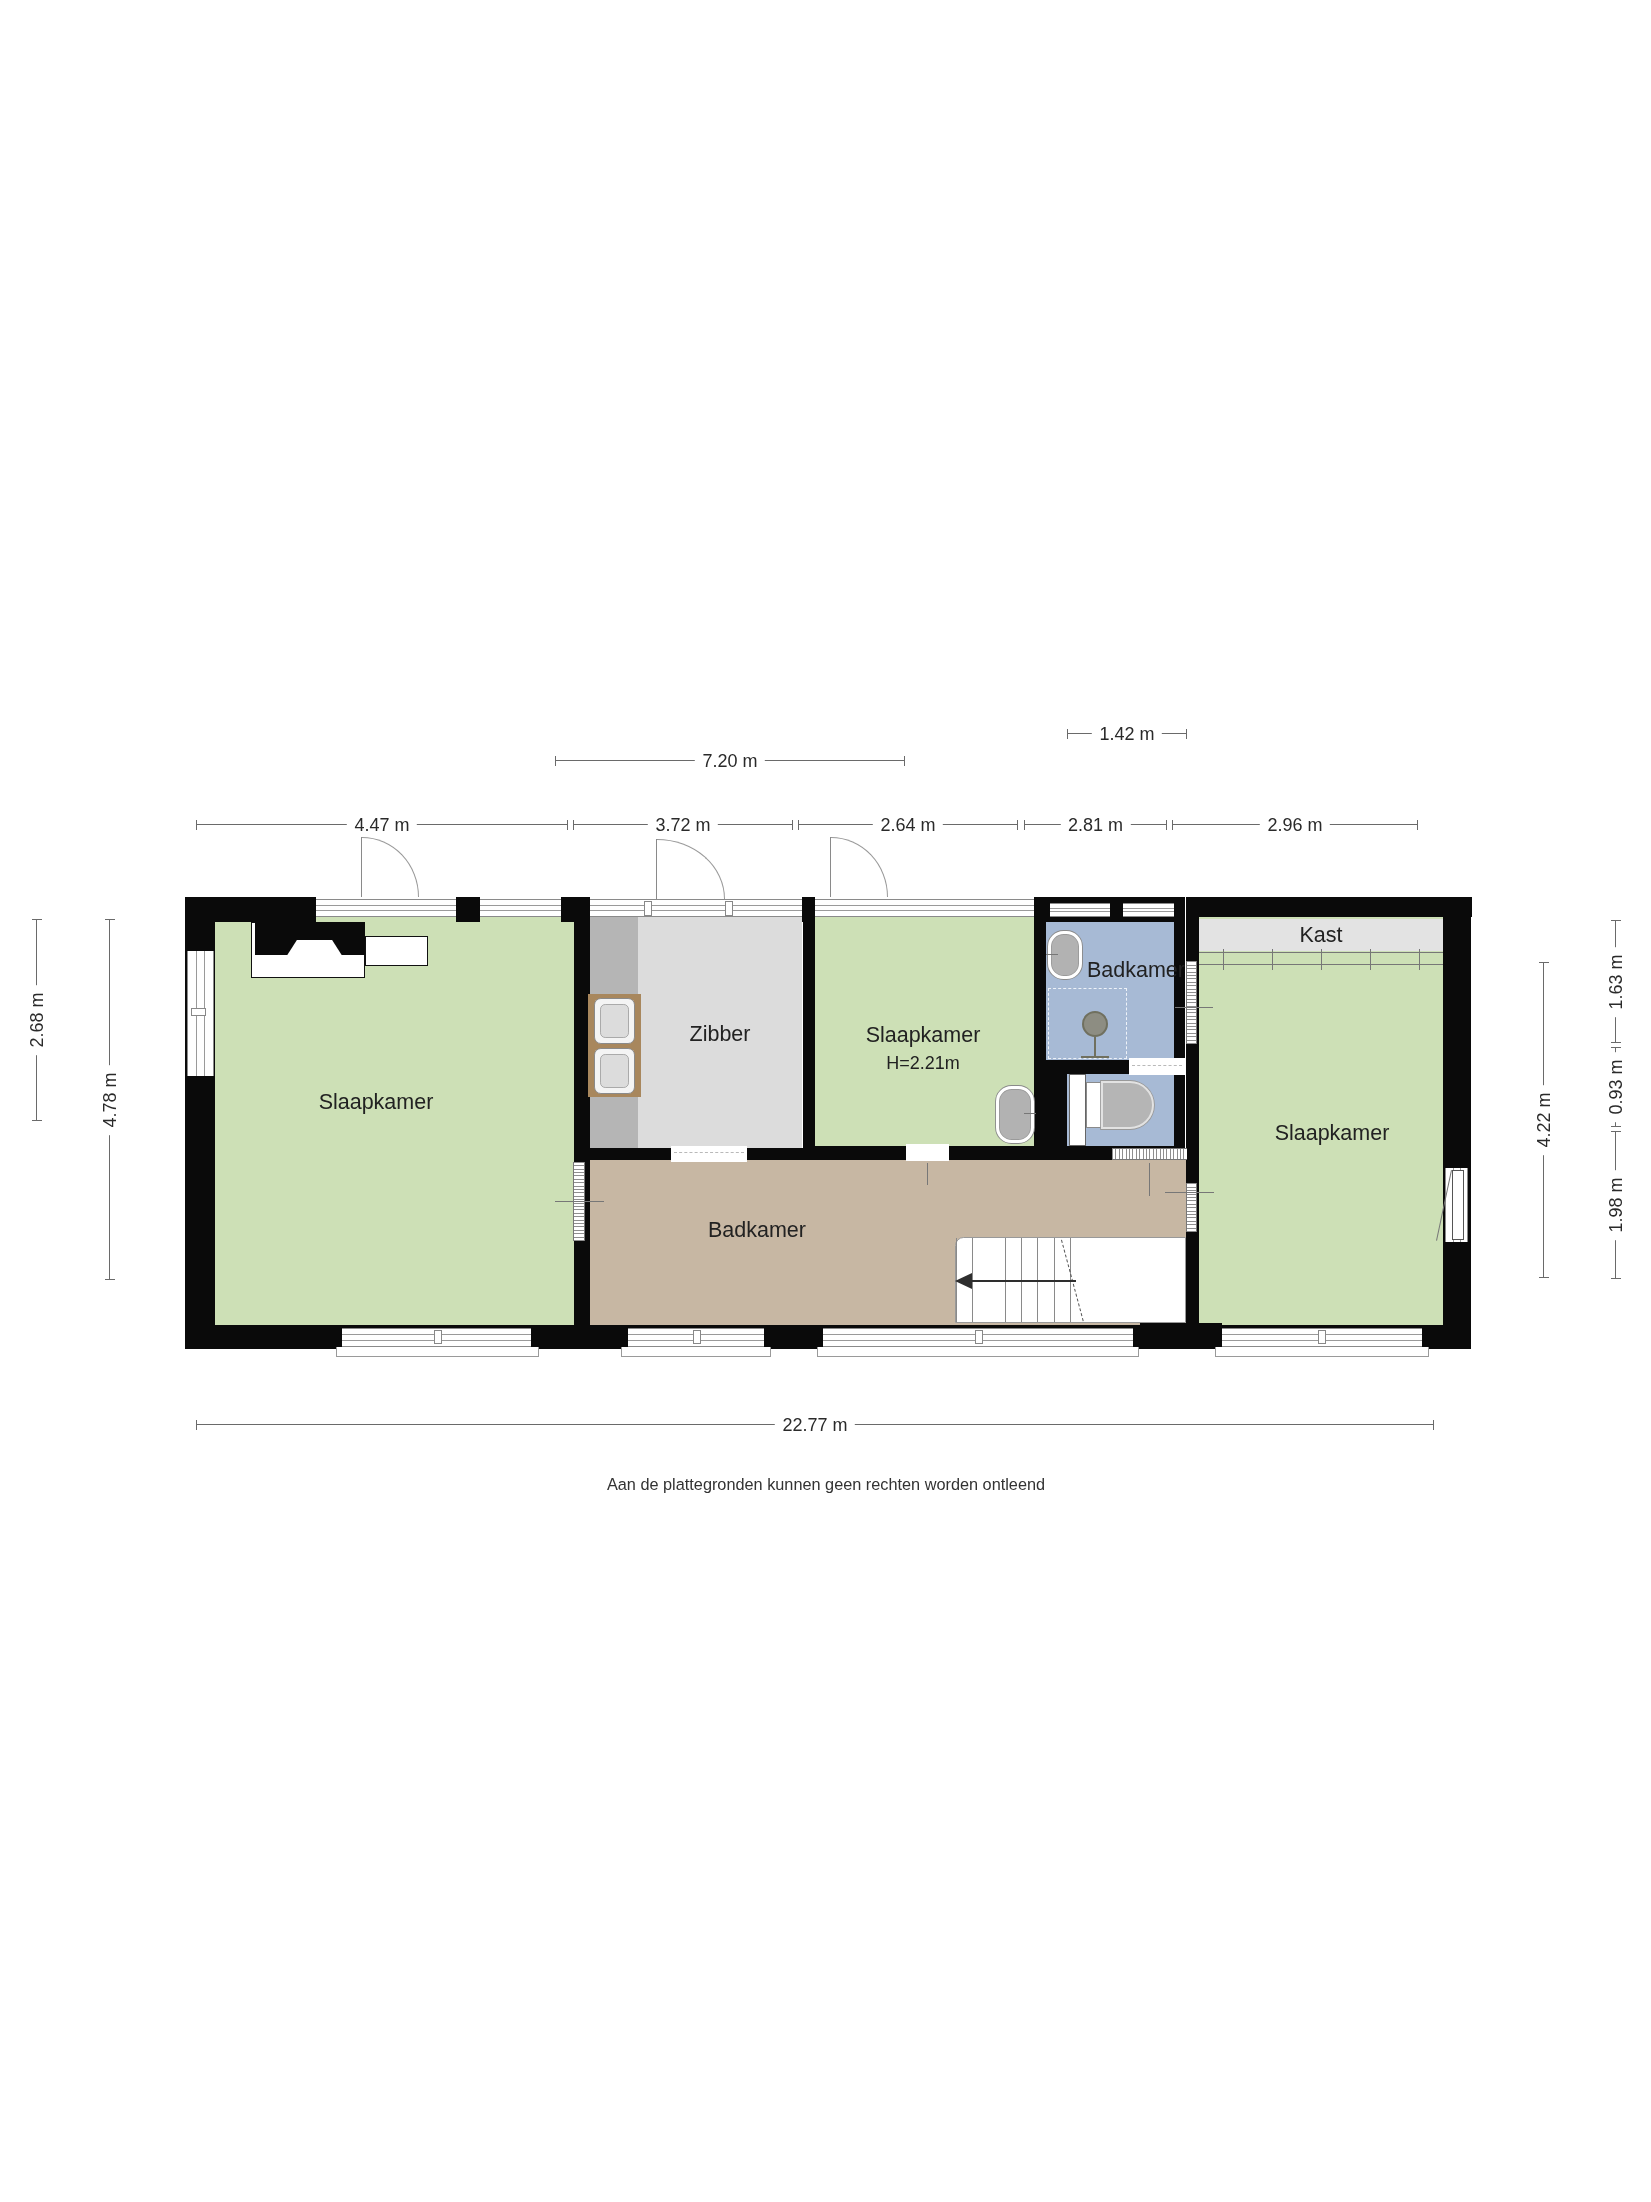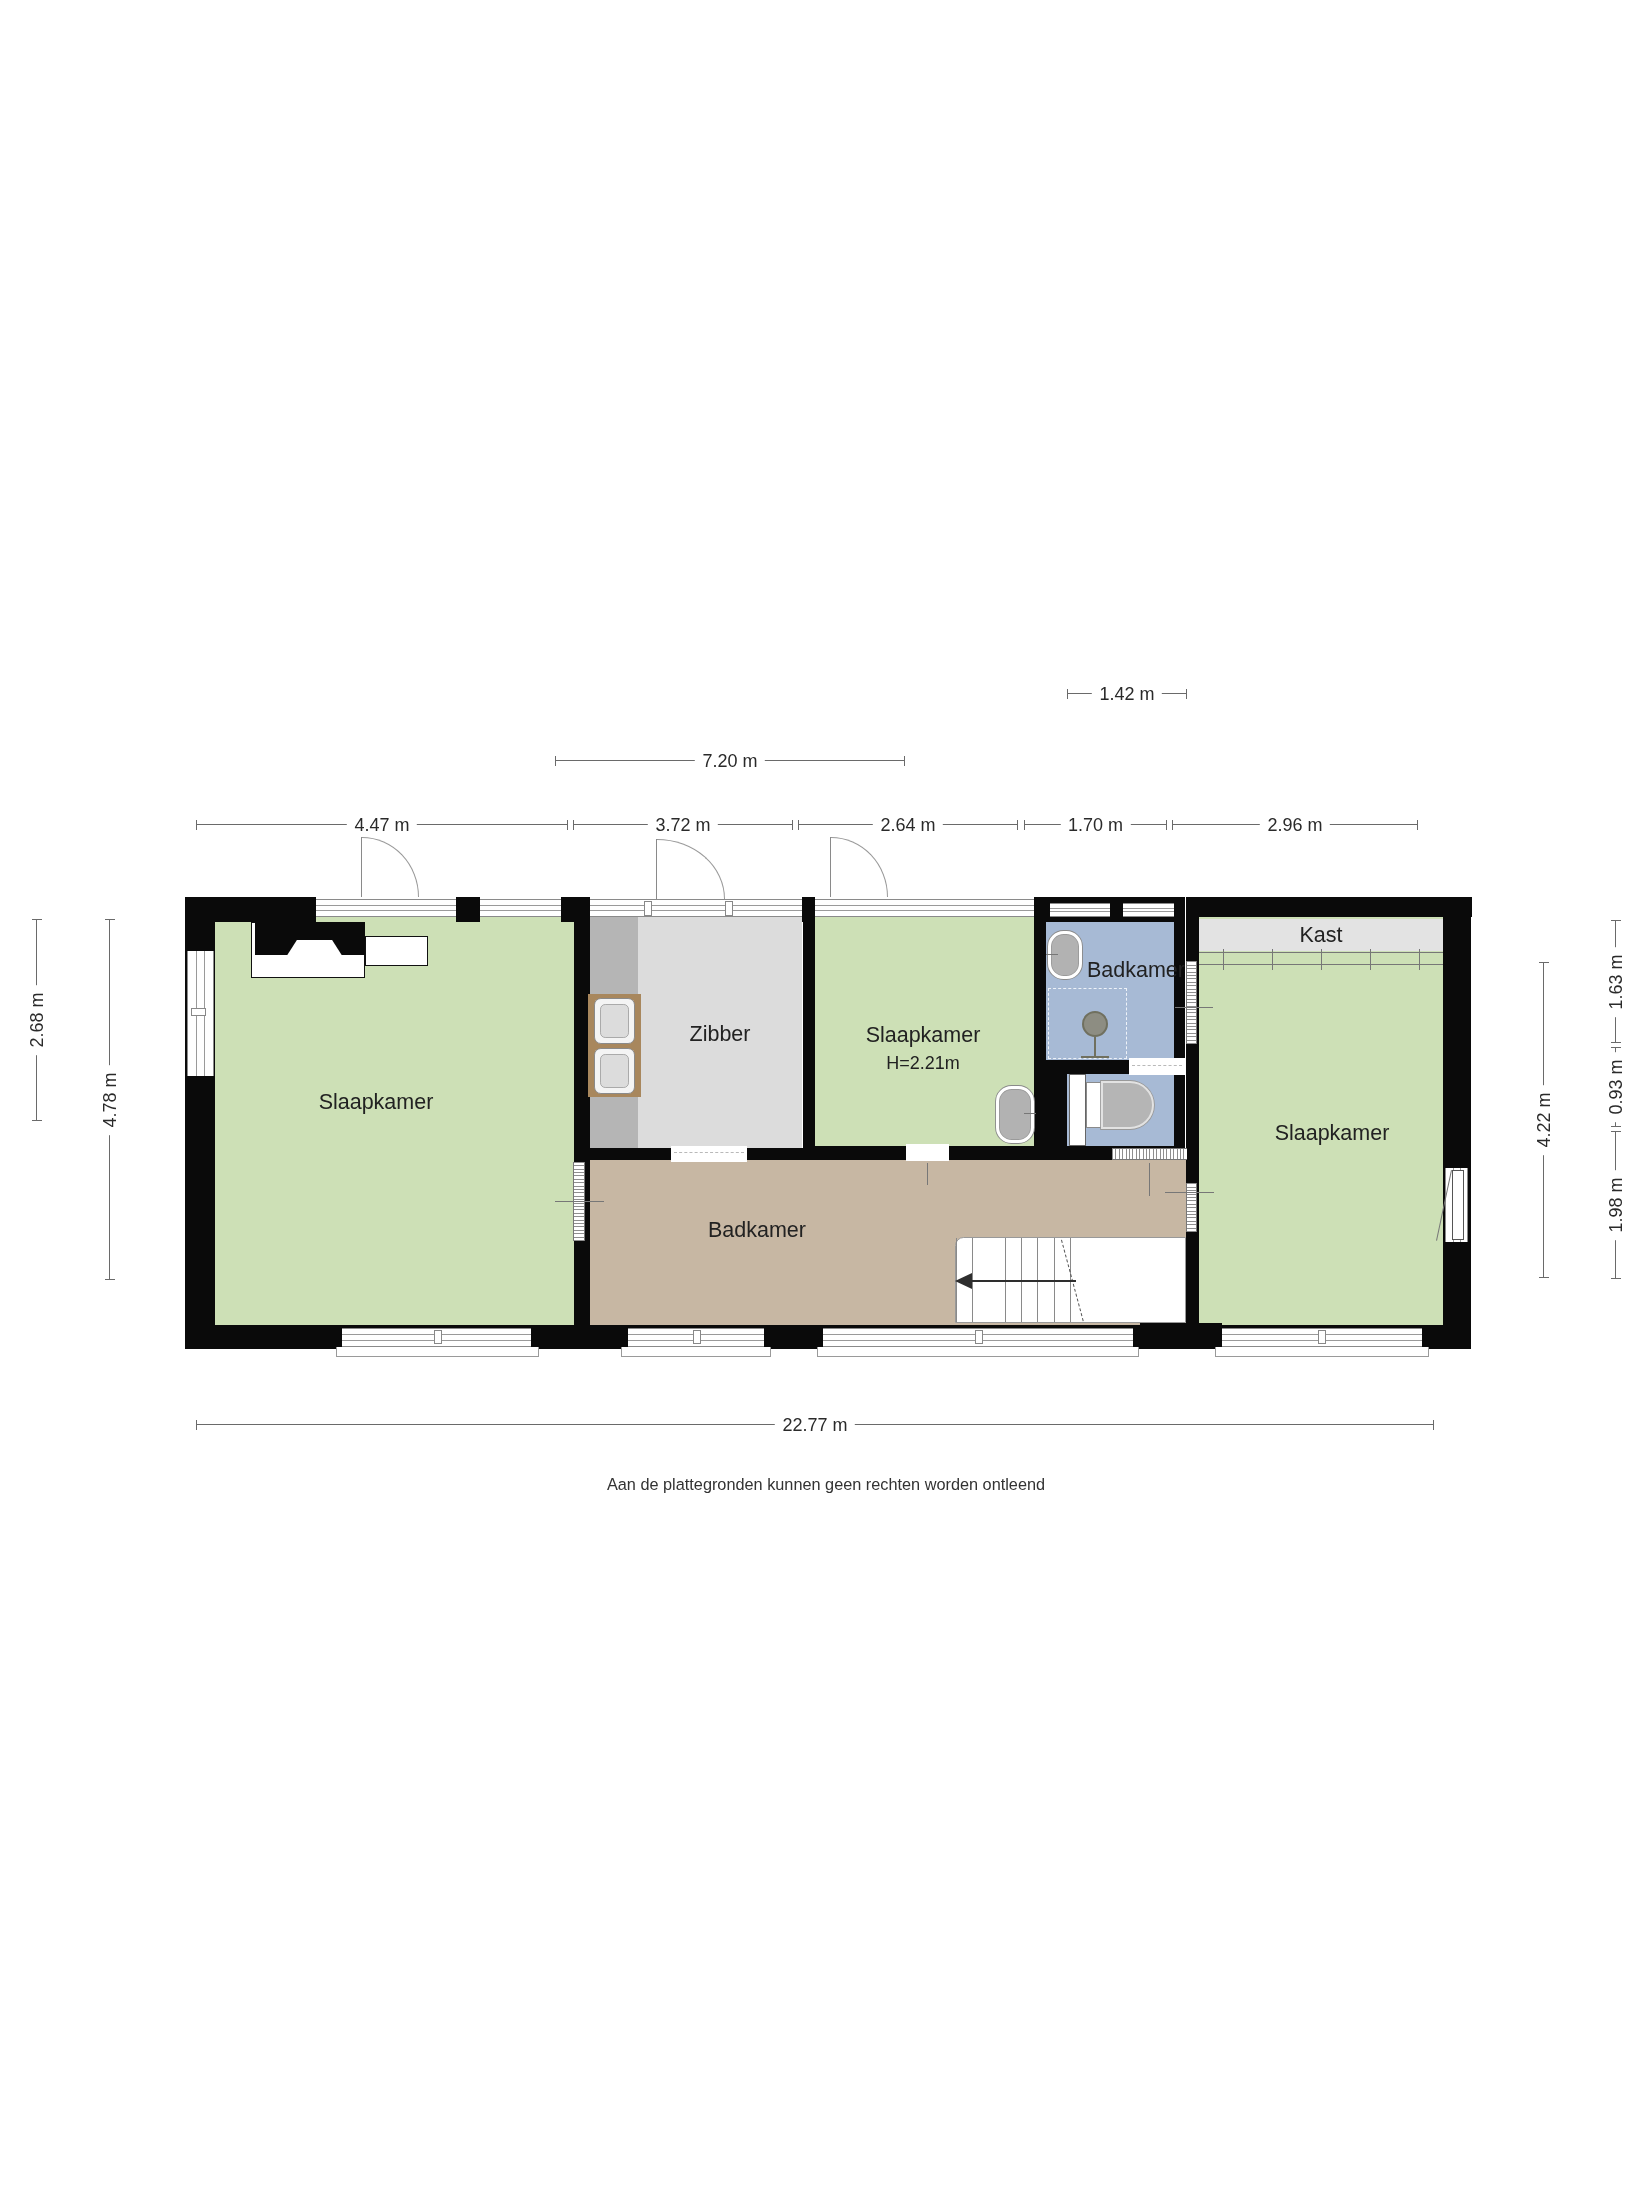--- a/index.html
+++ b/index.html
@@ -209,38 +209,38 @@
 
   <div class="rlabel" style="left:376px;top:1102px;">Slaapkamer</div>
   <div class="rlabel" style="left:720px;top:1034px;">Zibber</div>
   <div class="rlabel" style="left:923px;top:1035px;">Slaapkamer</div>
   <div class="rlabel small" style="left:923px;top:1063px;">H=2.21m</div>
   <div class="rlabel" style="left:1136px;top:970px;">Badkamer</div>
   <div class="rlabel" style="left:1321px;top:935px;">Kast</div>
   <div class="rlabel" style="left:1332px;top:1133px;">Slaapkamer</div>
   <div class="rlabel" style="left:757px;top:1230px;">Badkamer</div>
 
-  <div class="dimh" style="left:1067px;top:693px;width:120px;">
+  <div class="dimh" style="left:1067px;top:733px;width:120px;">
     <span>1.42 m</span>
     </div>
   <div class="dimh" style="left:555px;top:760px;width:350px;">
     <span>7.20 m</span>
     </div>
 
   <div class="dimh" style="left:196px;top:824px;width:372px;">
     <span>4.47 m</span>
     </div>
   <div class="dimh" style="left:573px;top:824px;width:220px;">
     <span>3.72 m</span>
     </div>
   <div class="dimh" style="left:798px;top:824px;width:220px;">
     <span>2.64 m</span>
     </div>
   <div class="dimh" style="left:1024px;top:824px;width:143px;">
-    <span>1.70 m</span>
+    <span>2.81 m</span>
     </div>
   <div class="dimh" style="left:1172px;top:824px;width:246px;">
     <span>2.96 m</span>
     </div>
 
   <div class="dimh" style="left:196px;top:1424px;width:1238px;">
     <span>22.77 m</span>
     </div>
 
   <div class="dimv" style="left:36px;top:919px;height:202px;">

